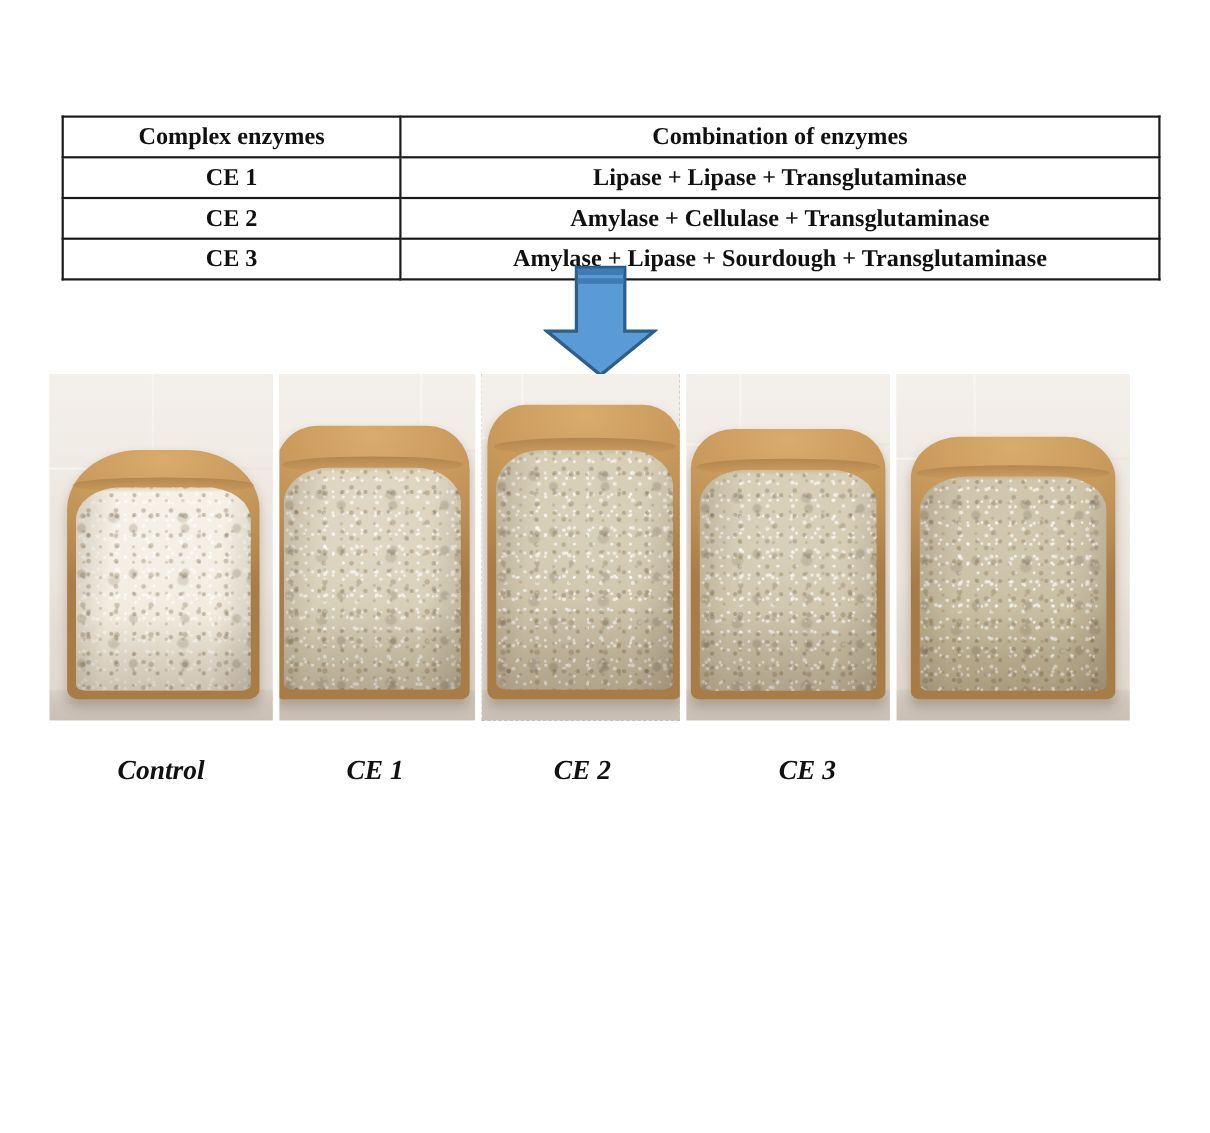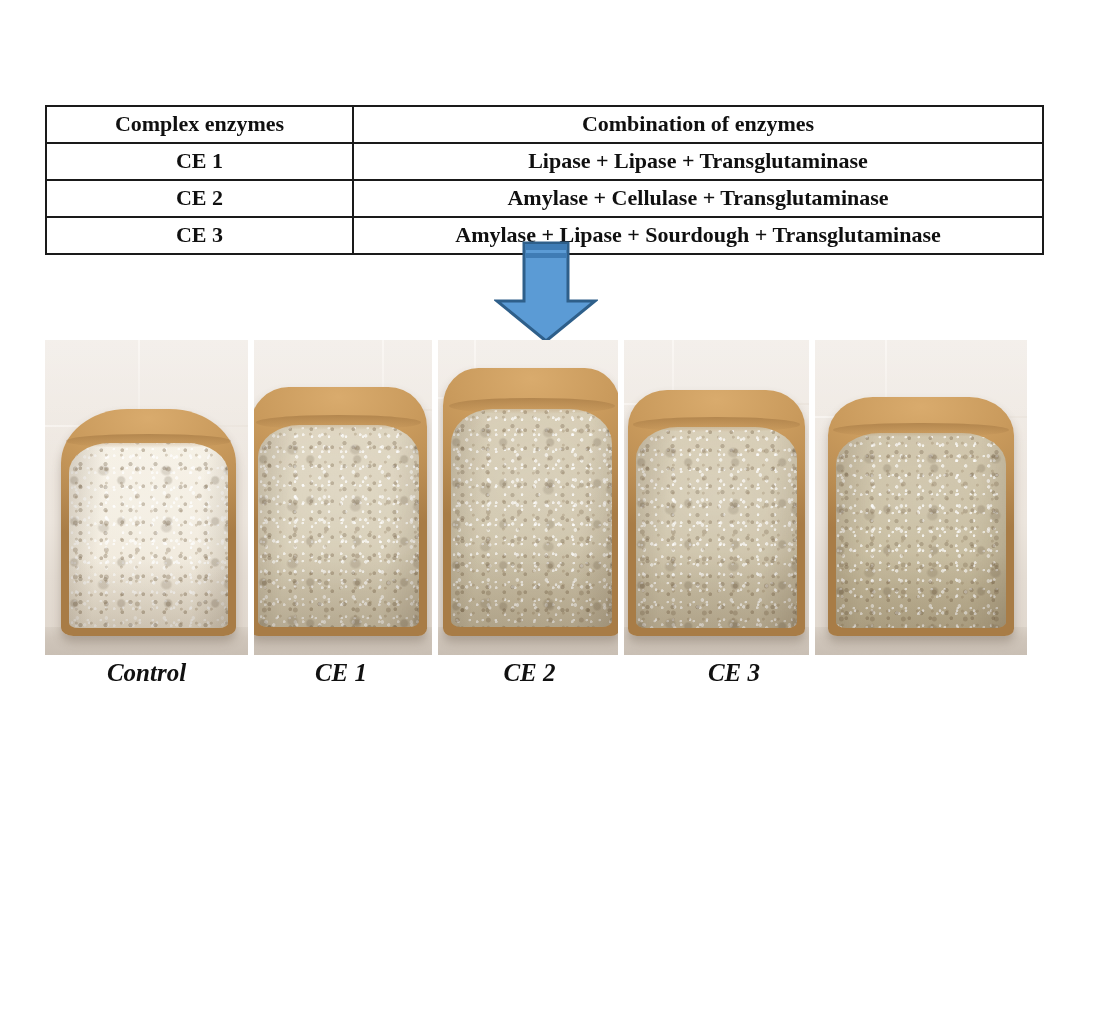--- a/index.html
+++ b/index.html
@@ -27,21 +27,21 @@
     font-size: 25.5px;
     line-height: 31px;
     letter-spacing: -0.2px;
     color: #0d0d0d;
   }
   #figure-title .tline { display: block; white-space: nowrap; }
 
   
   #enzyme-table {
     position: absolute;
-    left: 45px;
+    left: 56px;
     top: 105px;
     width: 997px;
     border-collapse: collapse;
     table-layout: fixed;
     padding-left: 23px;
   }
   #enzyme-table td, #enzyme-table th {
     border: 2px solid #1a1a1a;
     text-align: center;
     vertical-align: middle;
@@ -207,20 +207,21 @@
   }
   .bread-label {
     font-family: "Liberation Serif", "DejaVu Serif", serif;
     font-weight: bold;
     font-style: italic;
     font-size: 25px;
     color: #111111;
     text-align: center;
     line-height: 32px;
     white-space: nowrap;
+    margin-top: 28px;
   }
 </style>
 </head>
 <body>
 
 <div id="figure-title">
 </div>
 
 <table id="enzyme-table">
   <colgroup>

